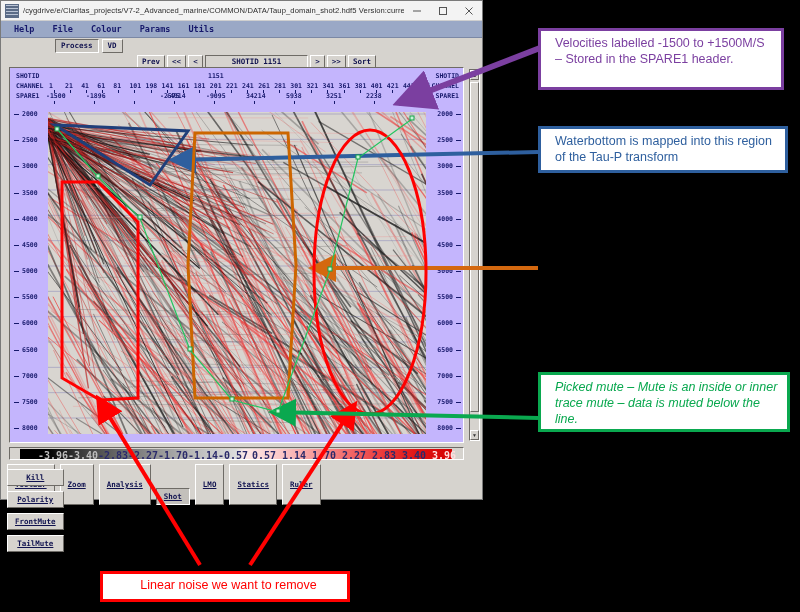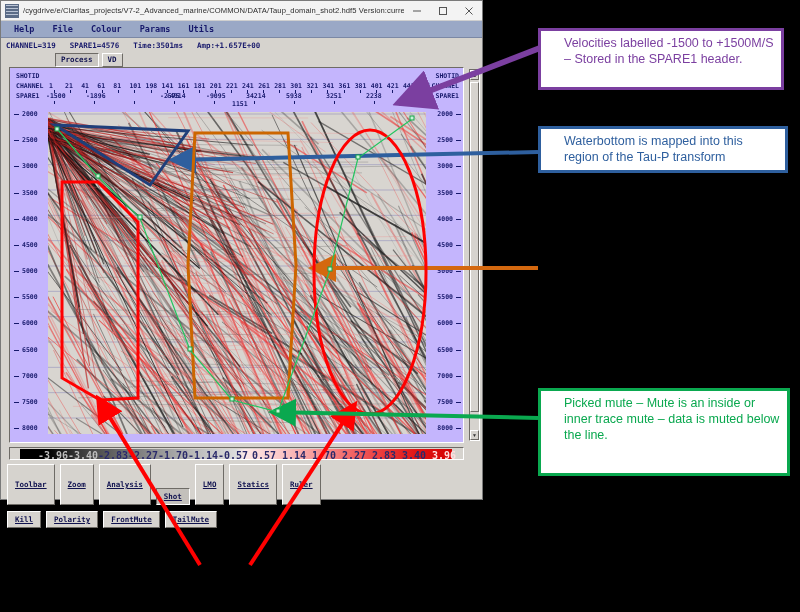--- a/index.html
+++ b/index.html
@@ -75,21 +75,21 @@
 
   .toolrow{position:absolute;left:6px;display:flex;gap:5px;}
   .tbtn{font-family:"DejaVu Sans Mono",monospace;font-size:7.5px;color:#10124f;
      background:#d6d3ce;border:1px solid;border-color:#fff #6e6b66 #6e6b66 #fff;
      padding:3px 7px;font-weight:bold;}
   .tbtn.sel{background:#c3c0bb;border-color:#6e6b66 #fff #fff #6e6b66;margin-top:24px;}
   .ul{text-decoration:underline;}
 
   
   .callout{position:absolute;background:#fff;border:3px solid;box-sizing:border-box;
-           padding:5px 7px 4px 23px;font-size:12.5px;line-height:1.27;}
+           padding:5px 7px 4px 14px;font-size:12.5px;line-height:1.27;}
   .c-purple{border-color:#7b3fa0;color:#7b3fa0;}
   .c-blue{border-color:#2e5f9e;color:#2e5f9e;}
   .c-orange{border-color:#d4680f;color:#d4680f;}
   .c-green{border-color:#0aa84f;color:#0aa84f;}
   .c-red{border-color:#ff0000;color:#ff0000;}
 
   svg.ov{position:absolute;left:0;top:0;width:800px;height:612px;pointer-events:none;}
 </style>
 </head>
 <body>
@@ -122,26 +122,20 @@
     </div>
 
     <div class="menubar">
       <div class="menu-item">Help</div>
       <div class="menu-item">File</div>
       <div class="menu-item">Colour</div>
       <div class="menu-item">Params</div>
       <div class="menu-item">Utils</div>
     </div>
 
-    <div class="statusline">
-      <span>CHANNEL=319</span>
-      <span>SPARE1=4576</span>
-      <span>Time:3501ms</span>
-      <span>Amp:+1.657E+00</span>
-    </div>
 
     <div class="btnrow">
       <button class="jbtn pressed">Process</button>
       <button class="jbtn">VD</button>
     </div>
 
     <div class="navrow">
       <button class="jbtn">Prev</button>
       <button class="jbtn">&lt;&lt;</button>
       <button class="jbtn">&lt;</button>
@@ -152,21 +146,21 @@
     </div>
 
     <div class="plotframe">
 
       <div class="hdrcol" style="left:6px;top:4px;">SHOTID</div>
       <div class="hdrcol" style="left:6px;top:14px;">CHANNEL</div>
       <div class="hdrcol" style="left:6px;top:24px;">SPARE1</div>
       <div class="hdrcol" style="right:4px;top:4px;">SHOTID</div>
       <div class="hdrcol" style="right:4px;top:14px;">CHANNEL</div>
       <div class="hdrcol" style="right:4px;top:24px;">SPARE1</div>
-      <div class="hdrcol" style="left:222px;top:4px;margin-top:28px;">1151</div>
+      <div class="hdrcol" style="left:198px;top:4px;">1151</div>
 
       <div id="chan-ticks">
           <div class="hdrcol" style="left: 39px; top: 14px;">1</div>
           <div style="position: absolute; left: 44px; top: 22px; width: 1px; height: 3px; background: rgb(22, 24, 107);"></div>
           <div class="hdrcol" style="left: 55.087px; top: 14px;">21</div>
           <div style="position: absolute; left: 60.087px; top: 22px; width: 1px; height: 3px; background: rgb(22, 24, 107);"></div>
           <div class="hdrcol" style="left: 71.1739px; top: 14px;">41</div>
           <div style="position: absolute; left: 76.1739px; top: 22px; width: 1px; height: 3px; background: rgb(22, 24, 107);"></div>
           <div class="hdrcol" style="left: 87.2609px; top: 14px;">61</div>
           <div style="position: absolute; left: 92.2609px; top: 22px; width: 1px; height: 3px; background: rgb(22, 24, 107);"></div>
@@ -1027,21 +1021,21 @@
     <div class="toolrow" style="top:463px;">
       <button class="tbtn"><span class="ul">Toolbar</span></button>
       <button class="tbtn"><span class="ul">Zoom</span></button>
       <button class="tbtn"><span class="ul">Analysis</span></button>
       <button class="tbtn sel"><span class="ul">Shot</span></button>
       <button class="tbtn"><span class="ul">LMO</span></button>
       <button class="tbtn"><span class="ul">Statics</span></button>
       <button class="tbtn"><span class="ul">Ruler</span></button>
     </div>
 
-    <div class="toolrow" style="top:510px;">
+    <div class="toolrow" style="top:468px;flex-direction:column;">
       <button class="tbtn"><span class="ul">Kill</span></button>
       <button class="tbtn"><span class="ul">Polarity</span></button>
       <button class="tbtn"><span class="ul">FrontMute</span></button>
       <button class="tbtn"><span class="ul">TailMute</span></button>
     </div>
   </div>
 
   <svg class="ov" viewBox="0 0 800 612">
     <defs>
       <marker id="ah-purple" markerWidth="7" markerHeight="7" refX="6" refY="3.5" orient="auto">
@@ -1092,16 +1086,17 @@
         <rect x="356" y="155" width="4" height="4"></rect>
       <rect x="410" y="116" width="4" height="4"></rect>
     </g>
   </svg>
 
   <div class="callout c-purple" style="left:538px;top:28px;width:246px;height:62px;">Velocities labelled -1500 to +1500M/S – Stored in the SPARE1 header.</div>
 
   <div class="callout c-blue" style="left:538px;top:126px;width:250px;height:47px;">Waterbottom is mapped into this region of the Tau-P transform</div>
 
 
-  <div class="callout c-green" style="left:538px;top:388px;width:252px;height:88px;">Picked mute – Mute is an inside or inner trace mute – data is muted below the line.</div>
-
+  <div class="callout c-green" style="left:538px;top:372px;width:252px;height:60px;font-style:italic;">Picked mute – Mute is an inside or inner trace mute – data is muted below the line.</div>
+
+  <div class="callout c-red" style="left:100px;top:571px;width:250px;height:31px;padding-top:4px;text-align:center;">Linear noise we want to remove</div>
 
 </div>
 
 </body></html>

